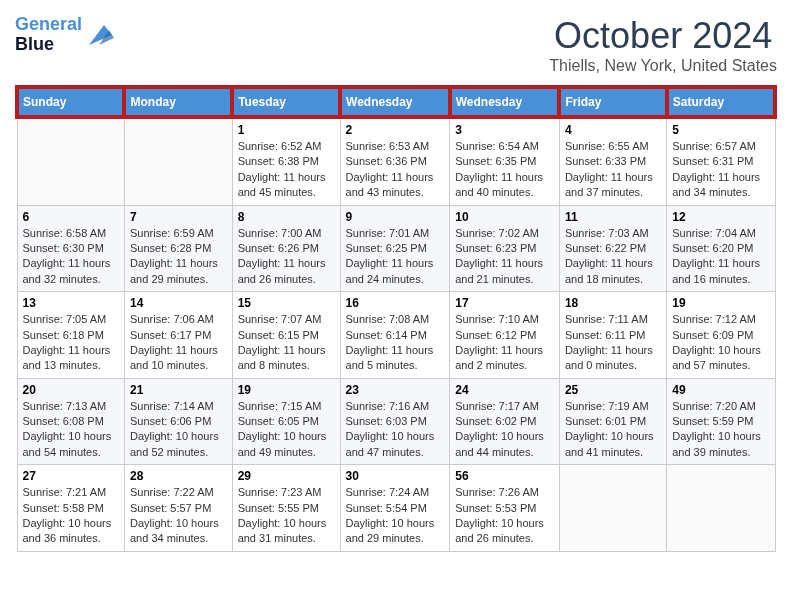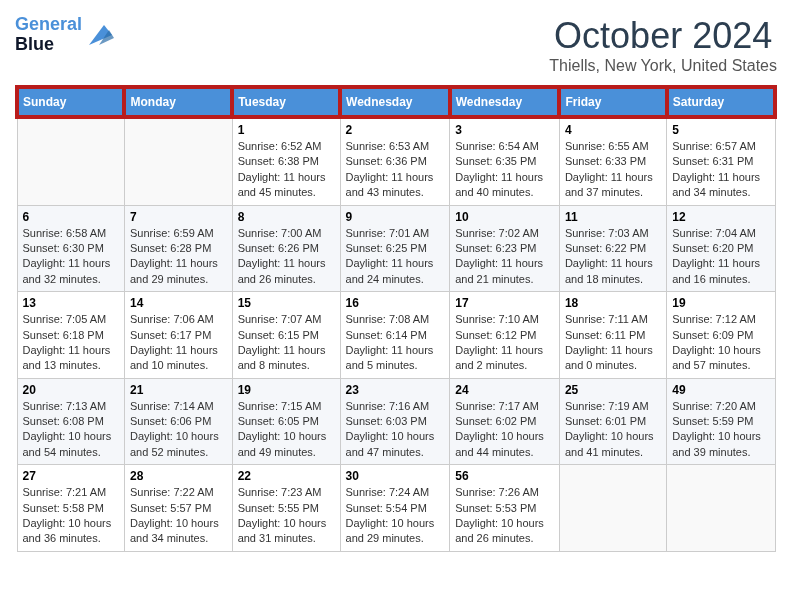--- a/index.html
+++ b/index.html
@@ -239,21 +239,21 @@
       <tr>
         <td>
           <span class="day-num">27</span>
           <div class="day-info">Sunrise: 7:21 AM<br>Sunset: 5:58 PM<br>Daylight: 10 hours and 36 minutes.</div>
         </td>
         <td>
           <span class="day-num">28</span>
           <div class="day-info">Sunrise: 7:22 AM<br>Sunset: 5:57 PM<br>Daylight: 10 hours and 34 minutes.</div>
         </td>
         <td>
-          <span class="day-num">22</span>
+          <span class="day-num">29</span>
           <div class="day-info">Sunrise: 7:23 AM<br>Sunset: 5:55 PM<br>Daylight: 10 hours and 31 minutes.</div>
         </td>
         <td>
           <span class="day-num">30</span>
           <div class="day-info">Sunrise: 7:24 AM<br>Sunset: 5:54 PM<br>Daylight: 10 hours and 29 minutes.</div>
         </td>
         <td>
           <span class="day-num">56</span>
           <div class="day-info">Sunrise: 7:26 AM<br>Sunset: 5:53 PM<br>Daylight: 10 hours and 26 minutes.</div>
         </td>

